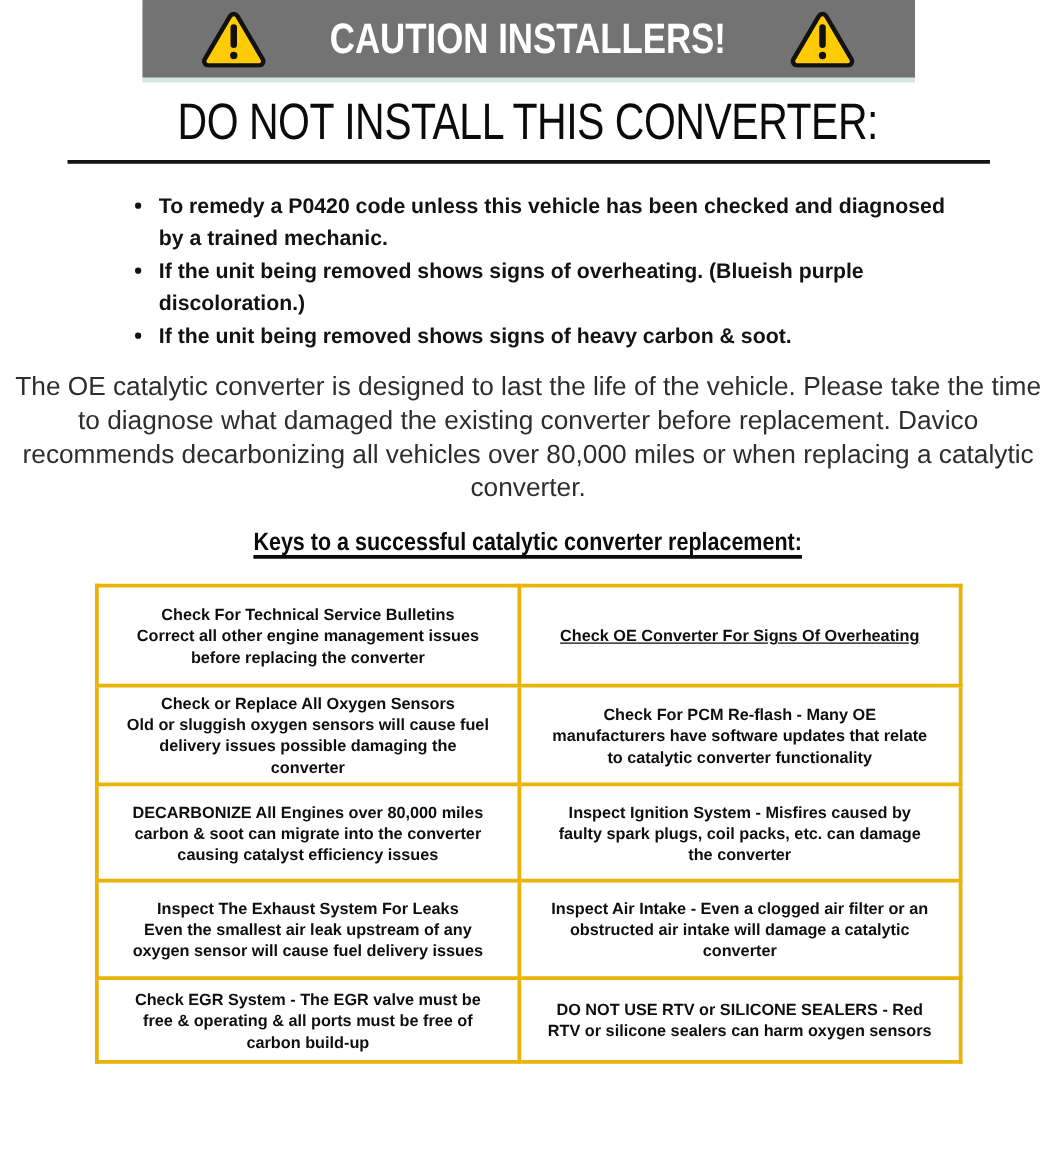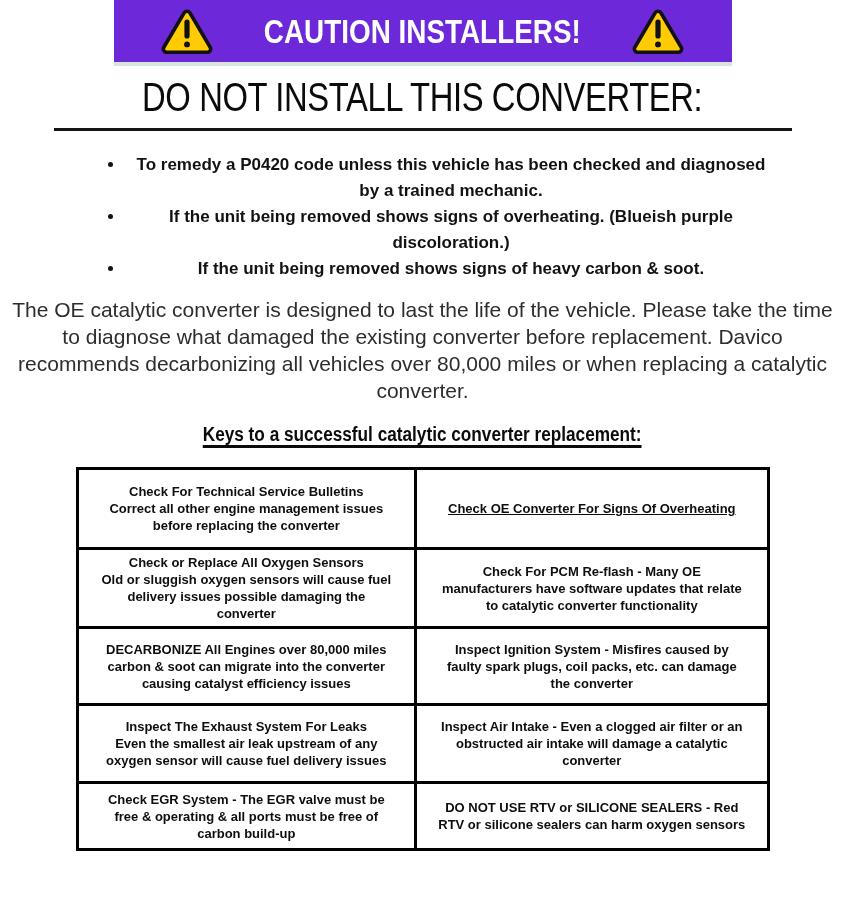--- a/index.html
+++ b/index.html
@@ -48,21 +48,21 @@
   }
   
   .bullets {
     margin: 21px 70px 0 125px;
     list-style: disc outside;
     font-weight: 700;
     font-size: 17px;
     line-height: 26px;
     color: #121212;
   }
-  .bullets li { margin: 0 0 0 0; padding-left: 2px; text-align: center; }
+  .bullets li { margin: 0 0 0 0; padding-left: 2px; }
   
   .intro {
     margin: 14px auto 0 auto;
     width: 834px;
     text-align: center;
     font-size: 21px;
     line-height: 27px;
     color: #2d2d2d;
     font-weight: 400;
   }
@@ -83,21 +83,21 @@
     text-underline-offset: 4px;
   }
   
   table.keys-table {
     width: 694px;
     margin: 21px auto 0 auto;
     border-collapse: collapse;
     table-layout: fixed;
   }
   .keys-table td {
-    border: 3px solid #000000;
+    border: 3px solid #eab308;
     text-align: center;
     vertical-align: middle;
     font-weight: 700;
     font-size: 13px;
     line-height: 17px;
     color: #0e0e0e;
     padding: 4px 20px;
     white-space: pre-line;
   }
   .keys-table col.left-col  { width: 49%; }
@@ -106,21 +106,21 @@
   .keys-table tr.r2 { height: 79px; padding-left: 32px; }
   .keys-table tr.r3 { height: 77px; }
   .keys-table tr.r4 { height: 78px; }
   .keys-table tr.r5 { height: 67px; }
   .keys-table tr.r6 { height: 78px; }
   .keys-table tr.r1 td:last-child { font-size: 13px; line-height: 19px; text-decoration: underline; }
 </style>
 </head>
 <body>
 
-<header class="banner" style="background: #6d28d9;">
+<header class="banner" style="background: #737373;">
   <svg class="warn-icon" viewBox="0 0 64 56" aria-hidden="true">
     <path d="M28.5 5.5 a4.2 4.2 0 0 1 7 0 L60.5 48 a4.2 4.2 0 0 1 -3.5 6.3 H7 A4.2 4.2 0 0 1 3.5 48 Z" fill="#ffcb05" stroke="#111111" stroke-width="4.4" stroke-linejoin="round"></path>
     <path d="M32 17 v17" stroke="#111111" stroke-width="6.4" stroke-linecap="round"></path>
     <circle cx="32" cy="44.5" r="3.6" fill="#111111"></circle>
   </svg>
   <span class="banner-title">CAUTION INSTALLERS!</span>
   <svg class="warn-icon" viewBox="0 0 64 56" aria-hidden="true">
     <path d="M28.5 5.5 a4.2 4.2 0 0 1 7 0 L60.5 48 a4.2 4.2 0 0 1 -3.5 6.3 H7 A4.2 4.2 0 0 1 3.5 48 Z" fill="#ffcb05" stroke="#111111" stroke-width="4.4" stroke-linejoin="round"></path>
     <path d="M32 17 v17" stroke="#111111" stroke-width="6.4" stroke-linecap="round"></path>
     <circle cx="32" cy="44.5" r="3.6" fill="#111111"></circle>

